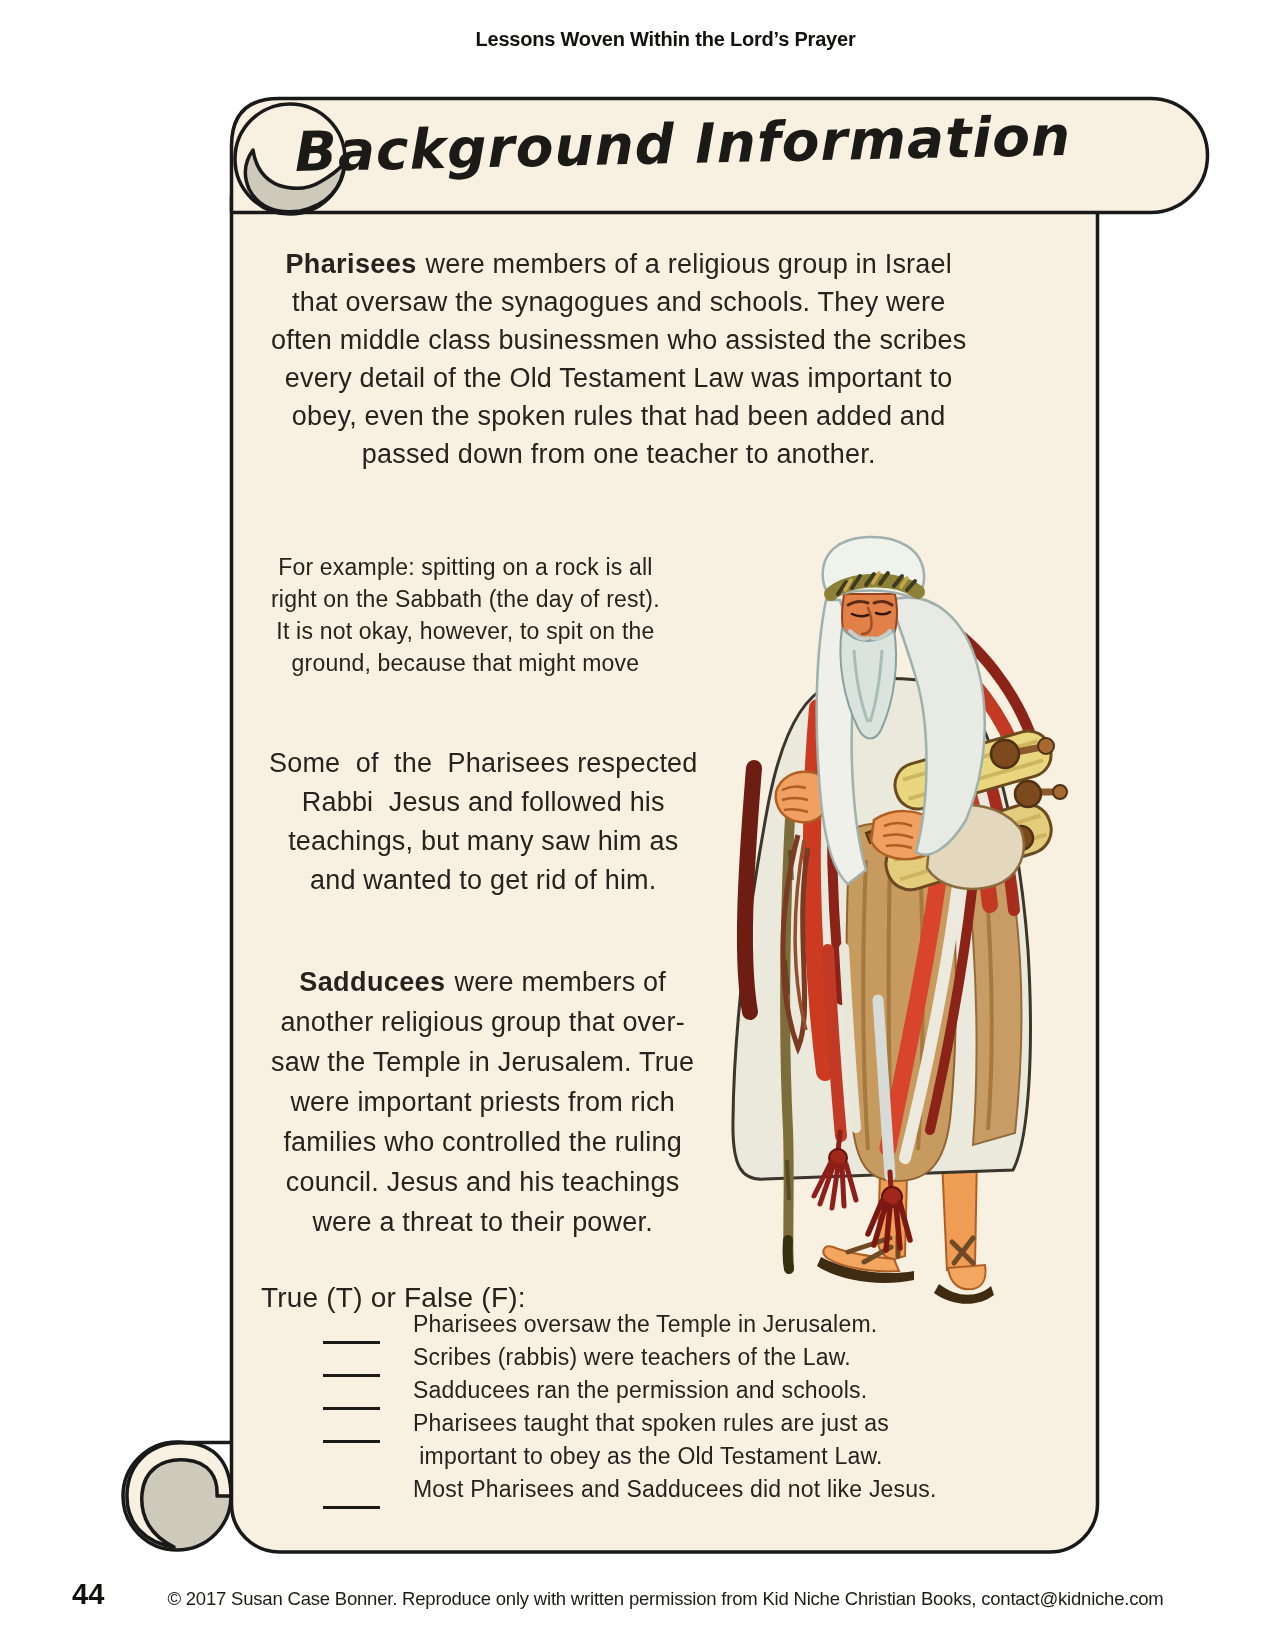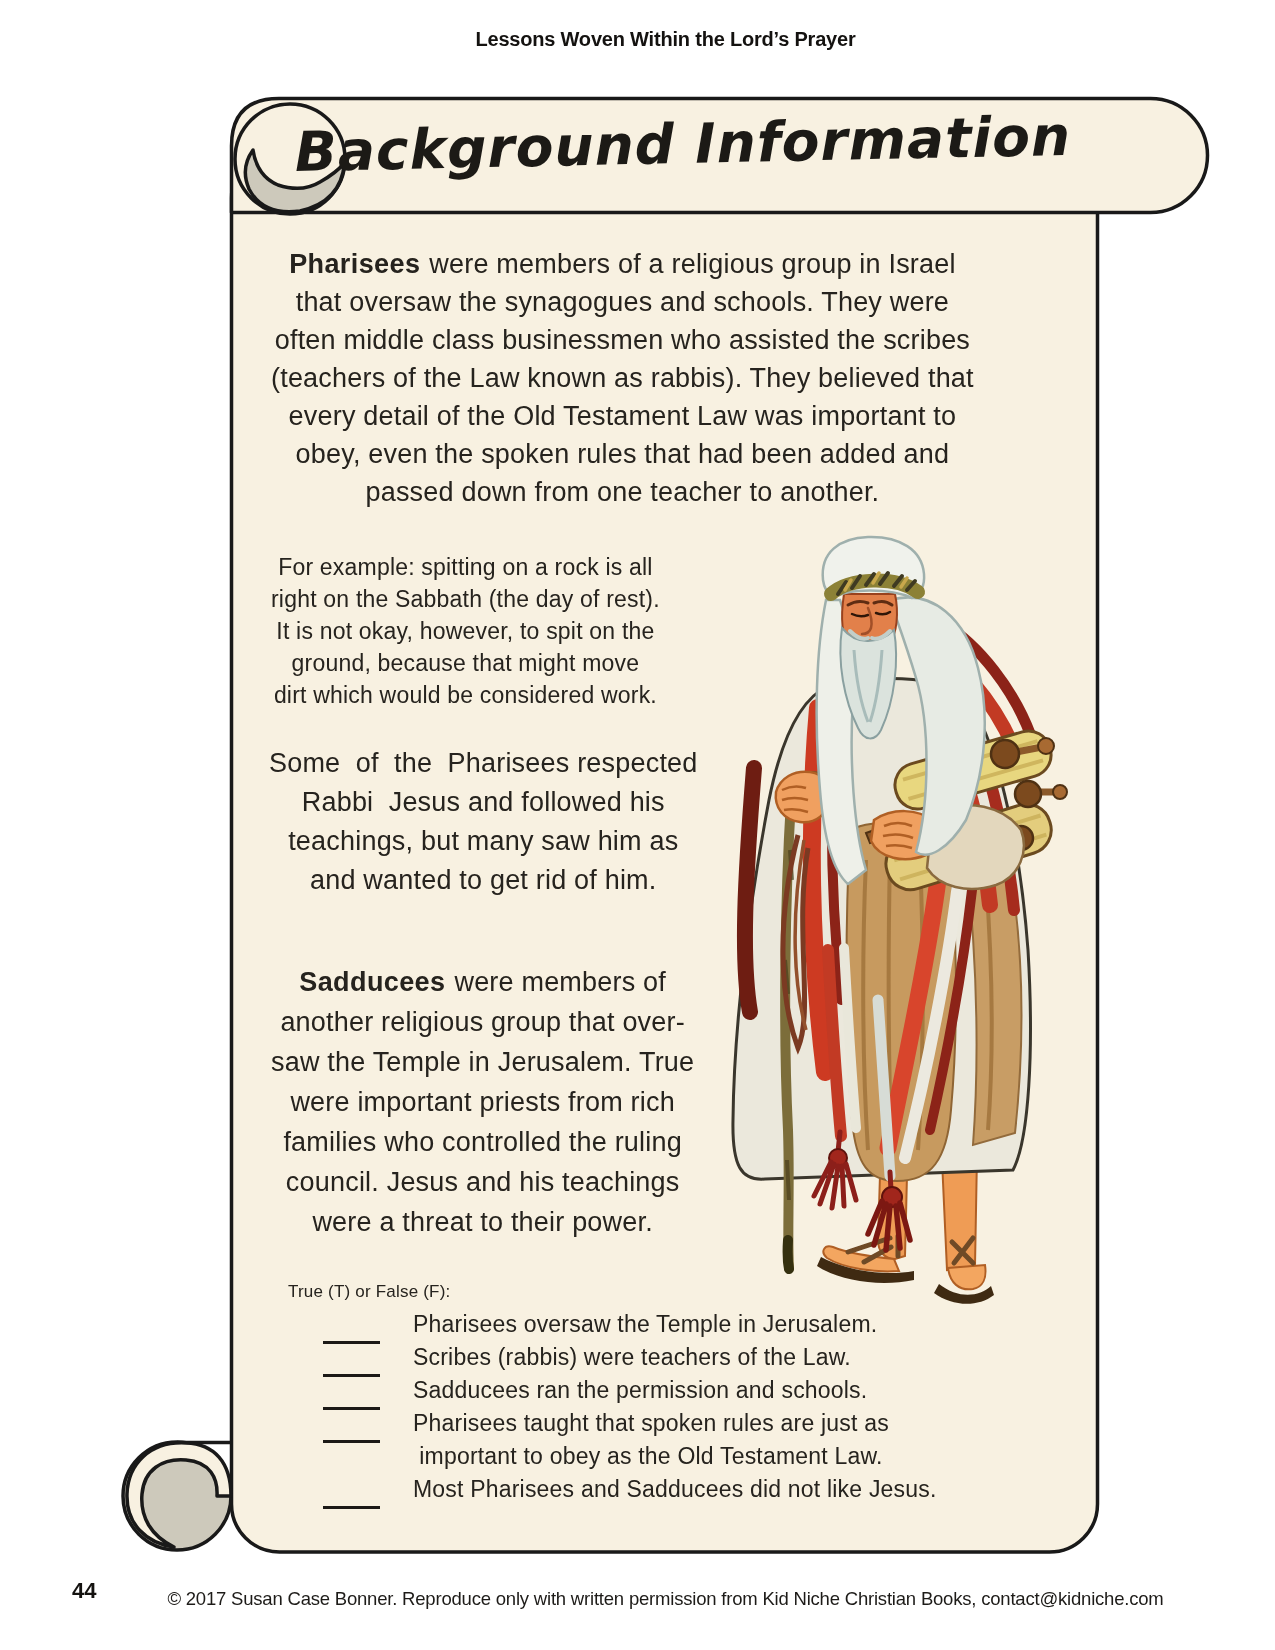--- a/index.html
+++ b/index.html
@@ -12,27 +12,27 @@
   .title{position:absolute;left:230px;top:112px;width:850px;text-align:center;
          font-family:"DejaVu Sans",sans-serif;font-style:italic;font-weight:700;
          font-size:55px;letter-spacing:1px;color:#1c1a16;transform:rotate(-1.2deg);}
   .para{position:absolute;}
   .line{white-space:pre;text-align:center;}
   .p1{left:243px;top:245px;font-size:27px;line-height:38px;letter-spacing:0.2px;}
   .p2{left:243px;top:551px;font-size:23px;line-height:32px;letter-spacing:0.2px;}
   .p3{left:241px;top:744px;font-size:27px;line-height:39px;letter-spacing:0.2px;}
   .p4{left:243px;top:962px;font-size:27px;line-height:40px;letter-spacing:0.2px;}
   .lead{font-weight:700;padding-right:9px;letter-spacing:0.4px;}
-  .quiz-heading{position:absolute;left:260px;top:1282px;font-size:17px;letter-spacing:0.2px;}
+  .quiz-heading{position:absolute;left:233px;top:1282px;font-size:28px;letter-spacing:0.2px;}
   .quiz-row{position:absolute;left:243px;display:flex;align-items:flex-start;}
   .quiz-row .blank{display:inline-block;width:57px;height:33px;margin-left:52px;
         border-bottom:3px solid #1c1a16;}
   .quiz-row .q-lines{margin-left:33px;font-size:23px;line-height:33px;letter-spacing:0.2px;}
   .r1{top:1308px;} .r2{top:1341px;} .r3{top:1374px;} .r4{top:1407px;} .r5{top:1473px;}
-  .pagenum{position:absolute;left:44px;top:1578px;font-size:22px;font-weight:700;color:#141210;}
+  .pagenum{position:absolute;left:44px;top:1578px;font-size:29px;font-weight:700;color:#141210;}
   .copyright{position:absolute;left:0;top:1588px;width:1275px;text-align:center;
         font-size:18.5px;letter-spacing:-0.2px;color:#1d1b18;}
 </style>
 </head>
 <body>
 
 <div class="page">
 
   <div class="hdr">Lessons Woven Within the Lord’s Prayer</div>
 
@@ -159,32 +159,30 @@
       <path d="M 817 590 l 6 -10 M 845 583 l 6 -10 M 873 587 l 6 -9" stroke="#c9a84c" stroke-width="3.5" fill="none" stroke-linecap="round"></path>
     </g>
   </svg>
 
   <div class="title">Background Information</div>
 
   <div class="para p1">
     <div class="line"><span class="lead">Pharisees</span><span>were members of a religious group in Israel</span></div>
     <div class="line">that oversaw the synagogues and schools. They were</div>
     <div class="line">often middle class businessmen who assisted the scribes</div>
-    <div class="line">(teachers of the Law known as rabbis). They believed that</div>
     <div class="line">every detail of the Old Testament Law was important to</div>
     <div class="line">obey, even the spoken rules that had been added and</div>
     <div class="line">passed down from one teacher to another.</div>
   </div>
 
   <div class="para p2">
     <div class="line">For example: spitting on a rock is all</div>
     <div class="line">right on the Sabbath (the day of rest).</div>
     <div class="line">It is not okay, however, to spit on the</div>
     <div class="line">ground, because that might move</div>
-    <div class="line">dirt which would be considered work.</div>
   </div>
 
   <div class="para p3">
     <div class="line">Some  of  the  Pharisees respected</div>
     <div class="line">Rabbi  Jesus and followed his</div>
     <div class="line">teachings, but many saw him as</div>
     <div class="line">and wanted to get rid of him.</div>
   </div>
 
   <div class="para p4">

